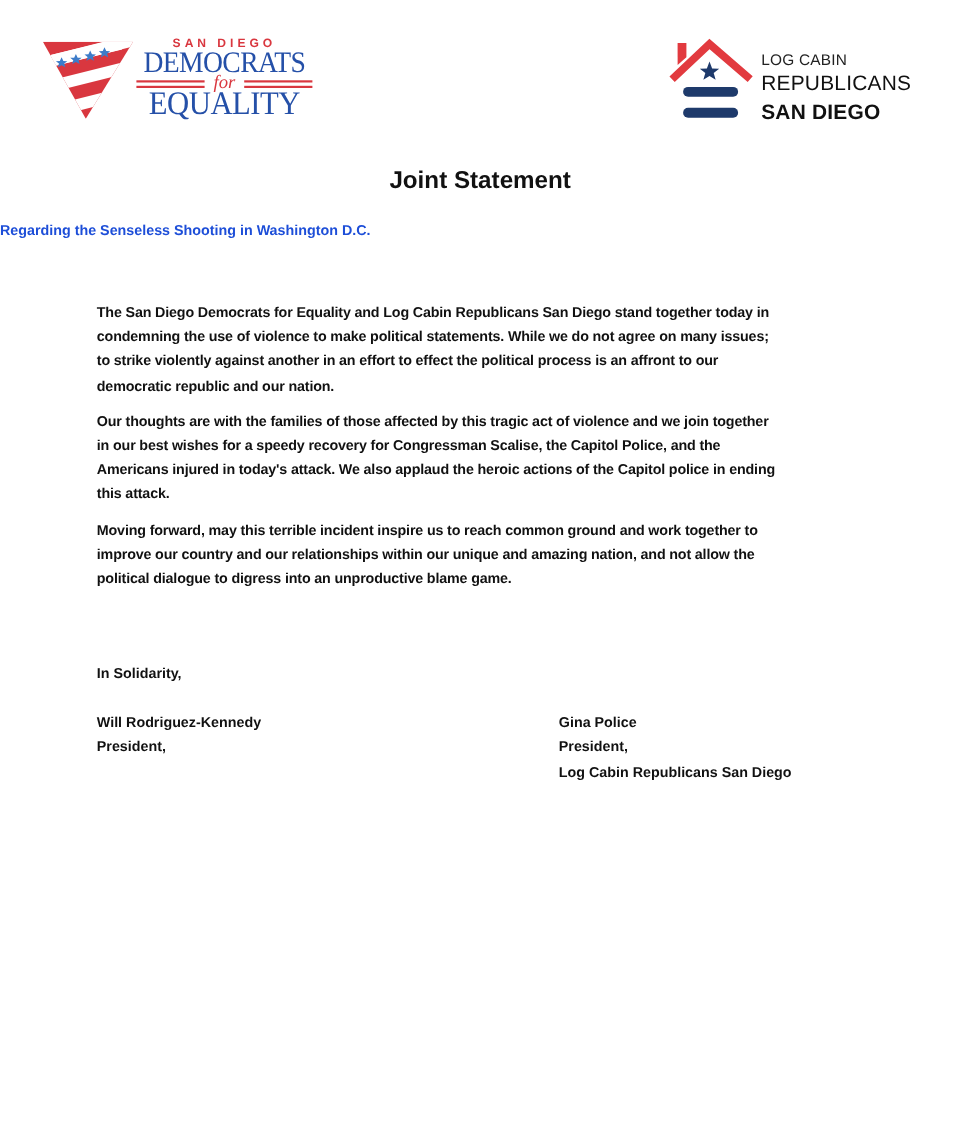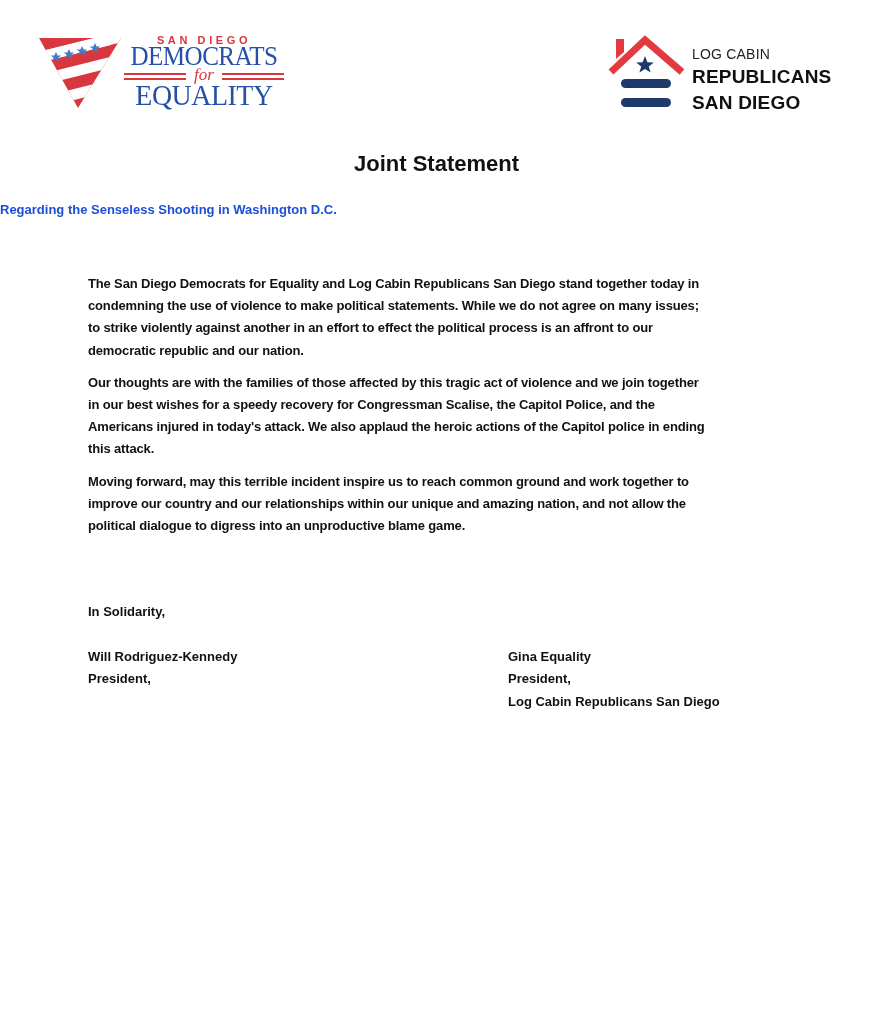--- a/index.html
+++ b/index.html
@@ -123,21 +123,21 @@
       font-family: "Liberation Sans", sans-serif;
       font-size: 14px;
       line-height: 16px;
       color: #222222;
       letter-spacing: 0.2px;
     }
     .logo-lcr .rep {
       position: absolute;
       left: 84px; top: 32px;
       font-family: "Liberation Sans", sans-serif;
-      font-weight: bold;
+      font-weight: normal;
       font-size: 19px;
       line-height: 22px;
       color: #111111;
       letter-spacing: 0.2px;
     }
     .logo-lcr .sdg {
       position: absolute;
       left: 84px; top: 58px;
       font-family: "Liberation Sans", sans-serif;
       font-weight: bold;
@@ -293,18 +293,18 @@
 political dialogue to digress into an unproductive blame game.</p>
   </div>
 
   <div class="closing">In Solidarity,</div>
 
   <div class="sig left">
     <div>Will Rodriguez-Kennedy</div>
     <div>President,</div>
   </div>
   <div class="sig right">
-    <div>Gina Equality</div>
+    <div>Gina Police</div>
     <div>President,</div>
     <div>Log Cabin Republicans San Diego</div>
   </div>
 
 </div>
 
 </body></html>

